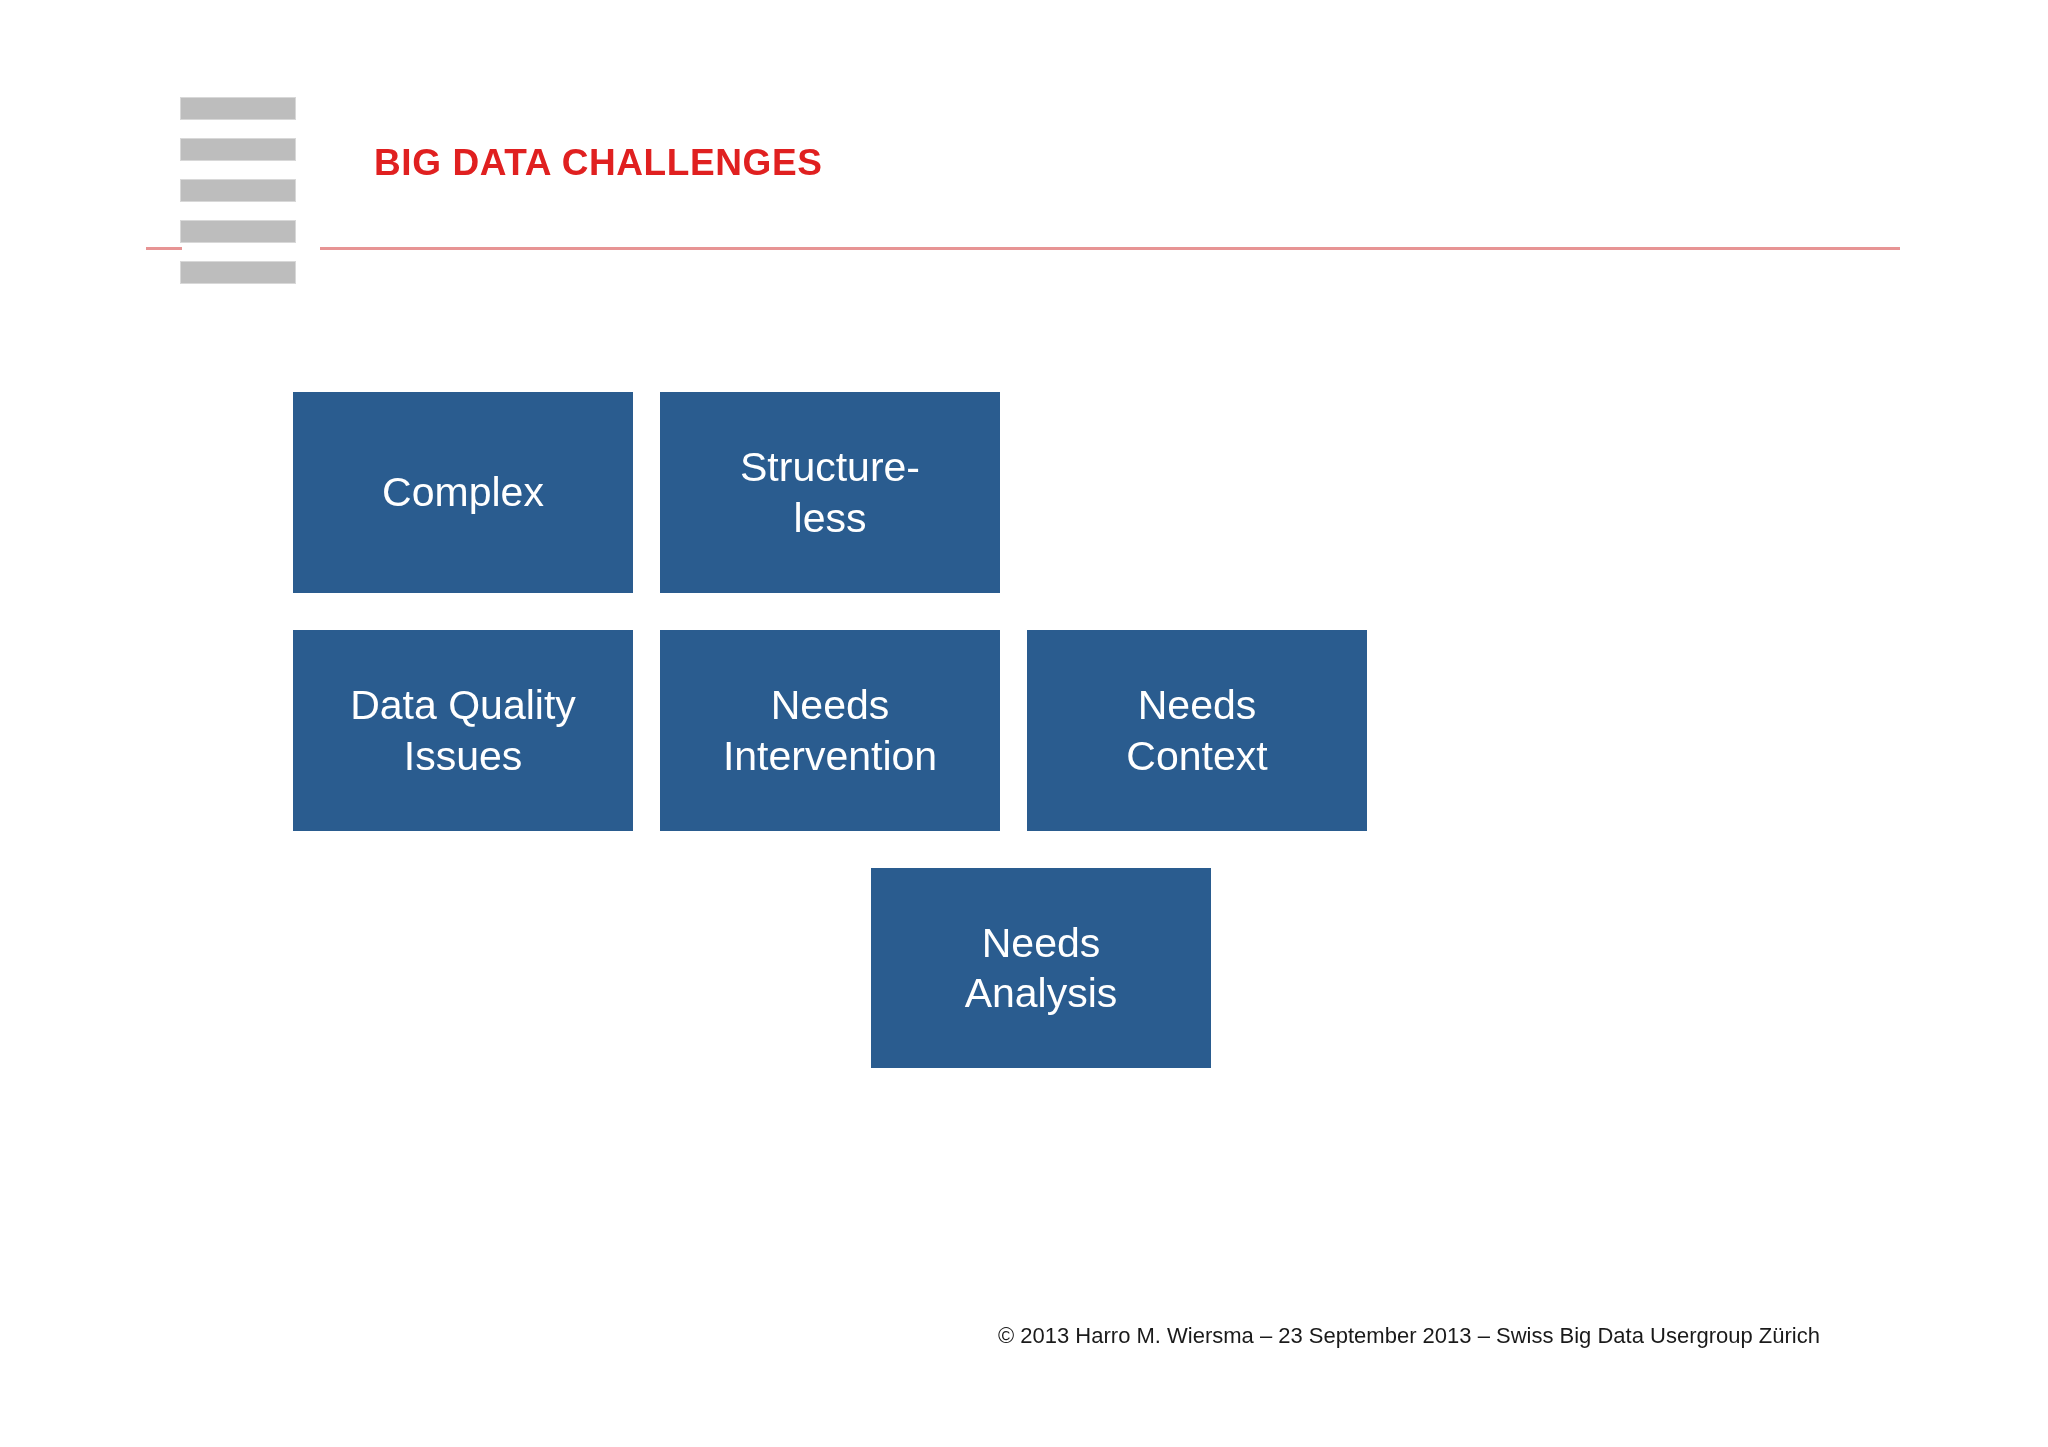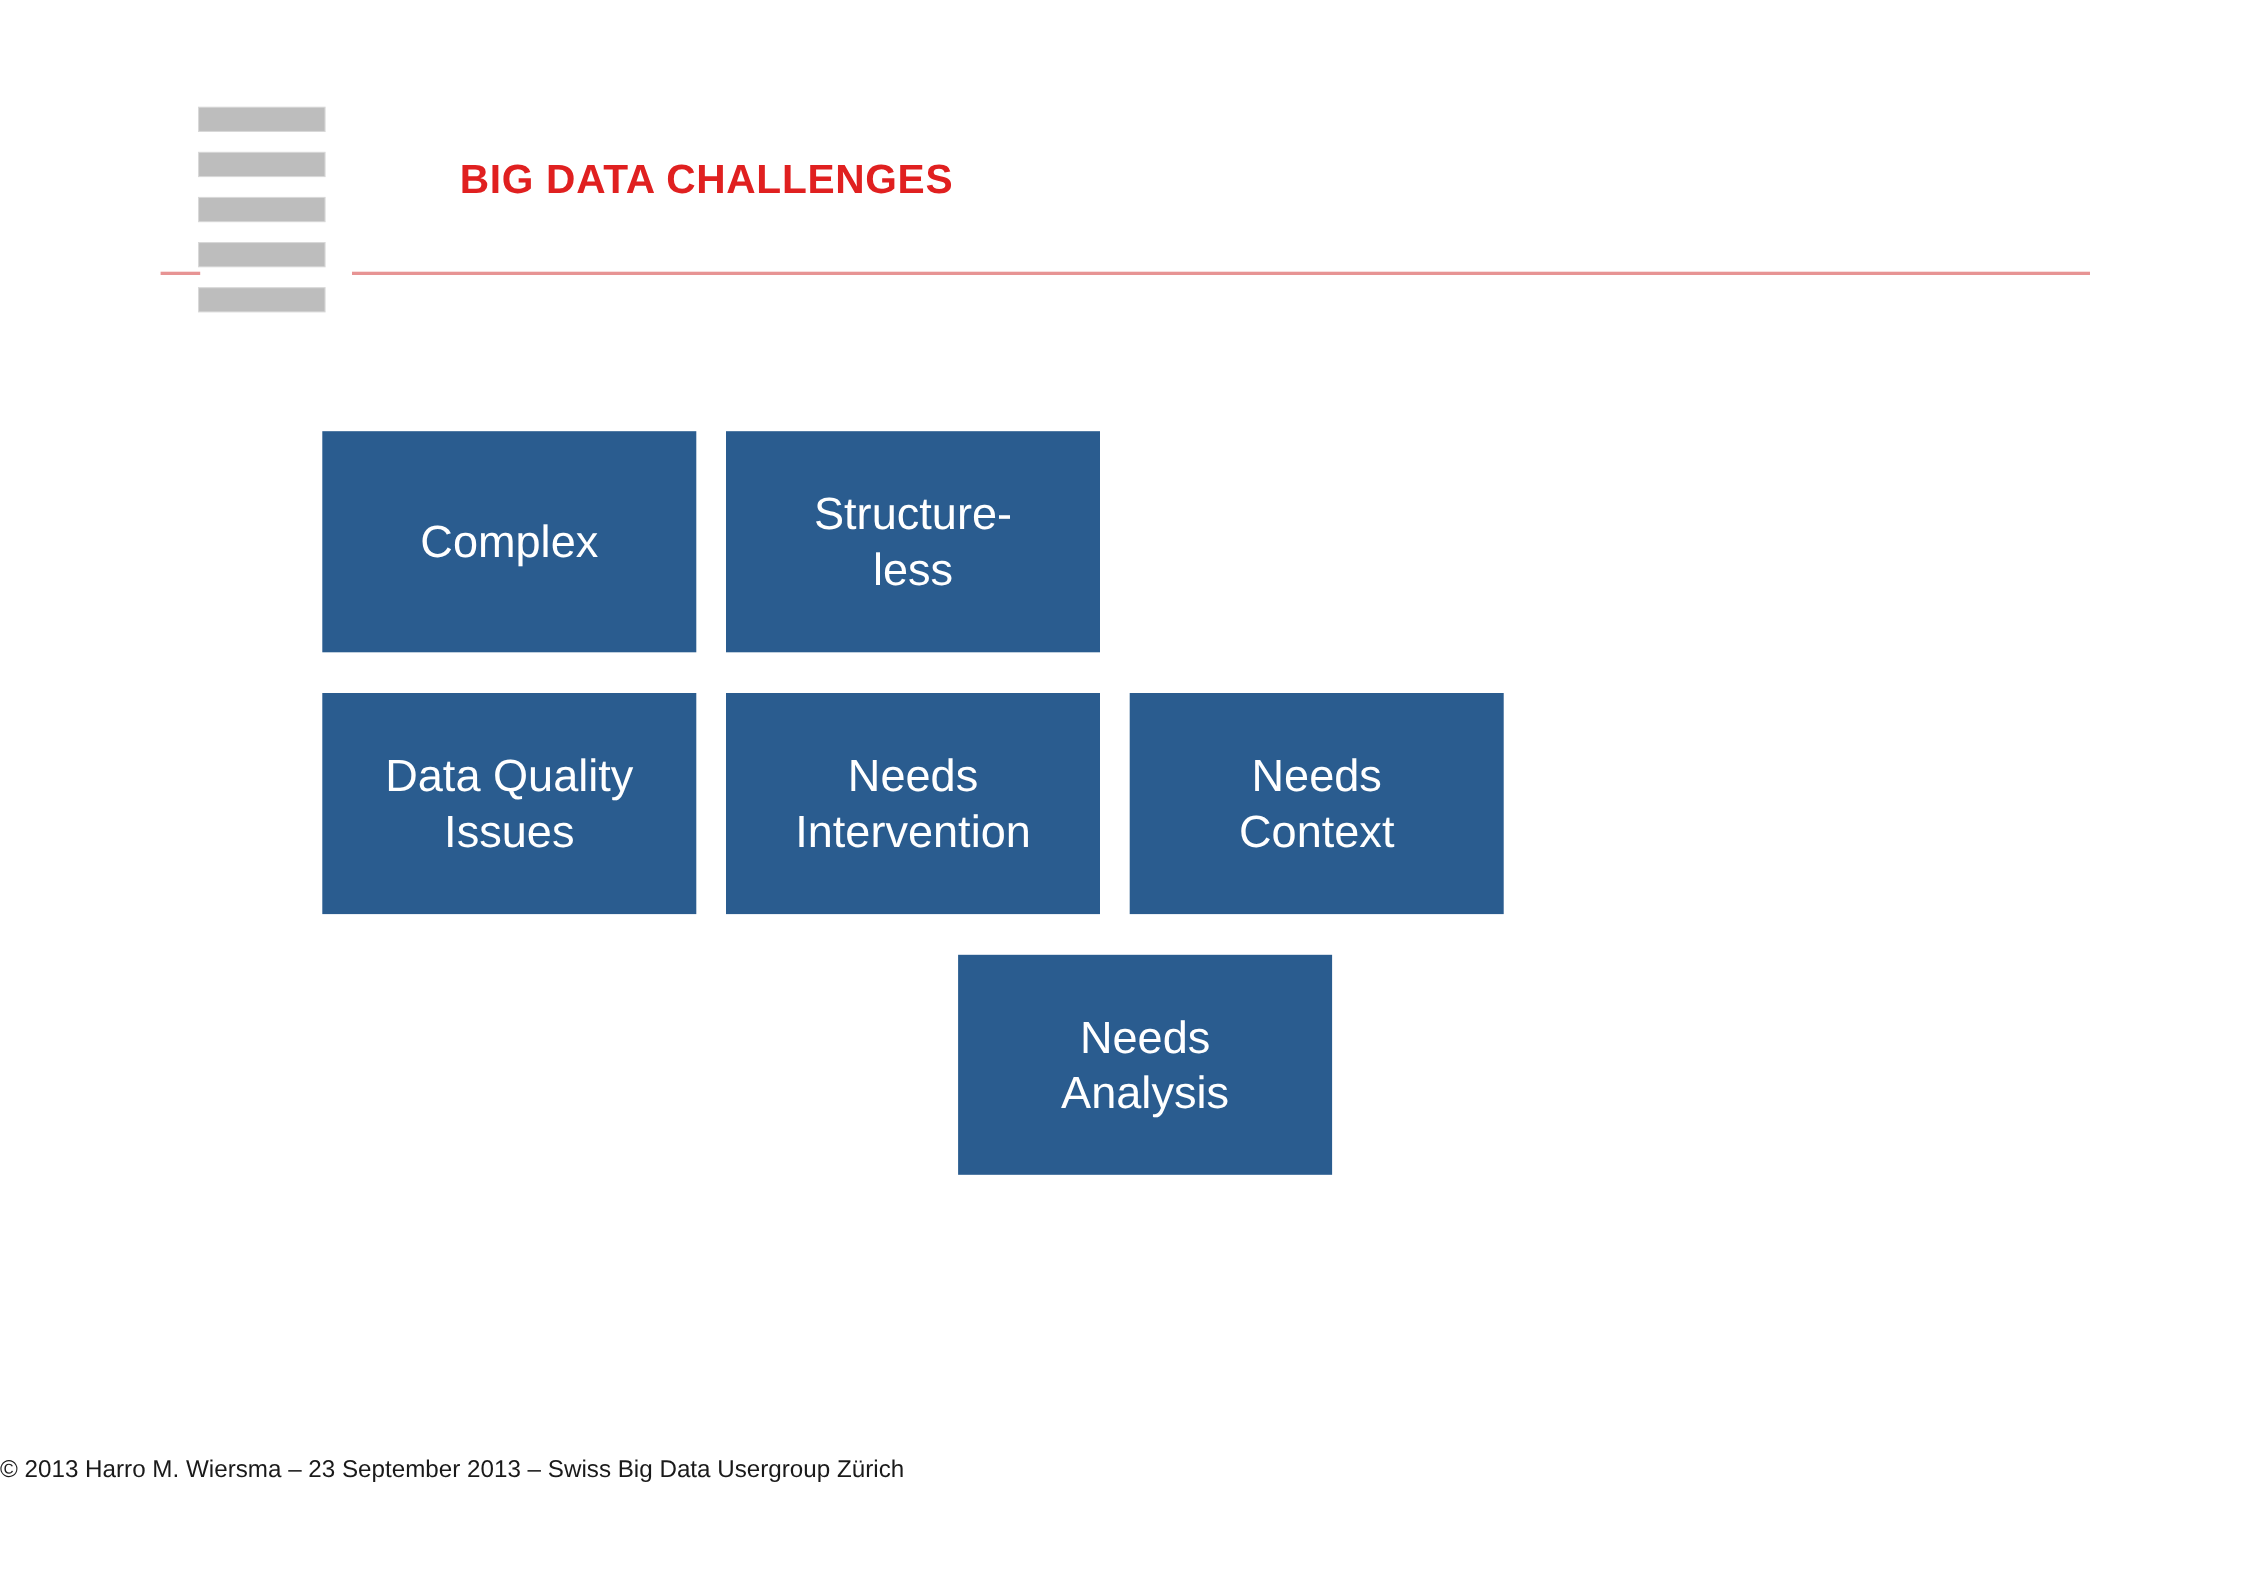--- a/index.html
+++ b/index.html
@@ -42,21 +42,20 @@
 
   #slide-title {
     position: absolute;
     left: 374px;
     top: 142px;
     font-size: 37px;
     font-weight: bold;
     color: #e02020;
     letter-spacing: 0.6px;
     white-space: nowrap;
-    margin-left: 44px;
   }
 
   #title-rule-left {
     position: absolute;
     left: 146px;
     top: 247px;
     width: 36px;
     height: 3px;
     background: #e79494;
   }
@@ -107,20 +106,21 @@
     height: 200px;
     margin-left: 36px;
   }
 
   
   #footer-note {
     position: absolute;
     left: 0;
     top: 1323px;
     width: 1820px;
+    text-align: right;
     font-size: 22px;
     color: #1a1a1a;
     white-space: nowrap;
   }
 </style>
 </head>
 <body>
 
 <div id="slide">
 

